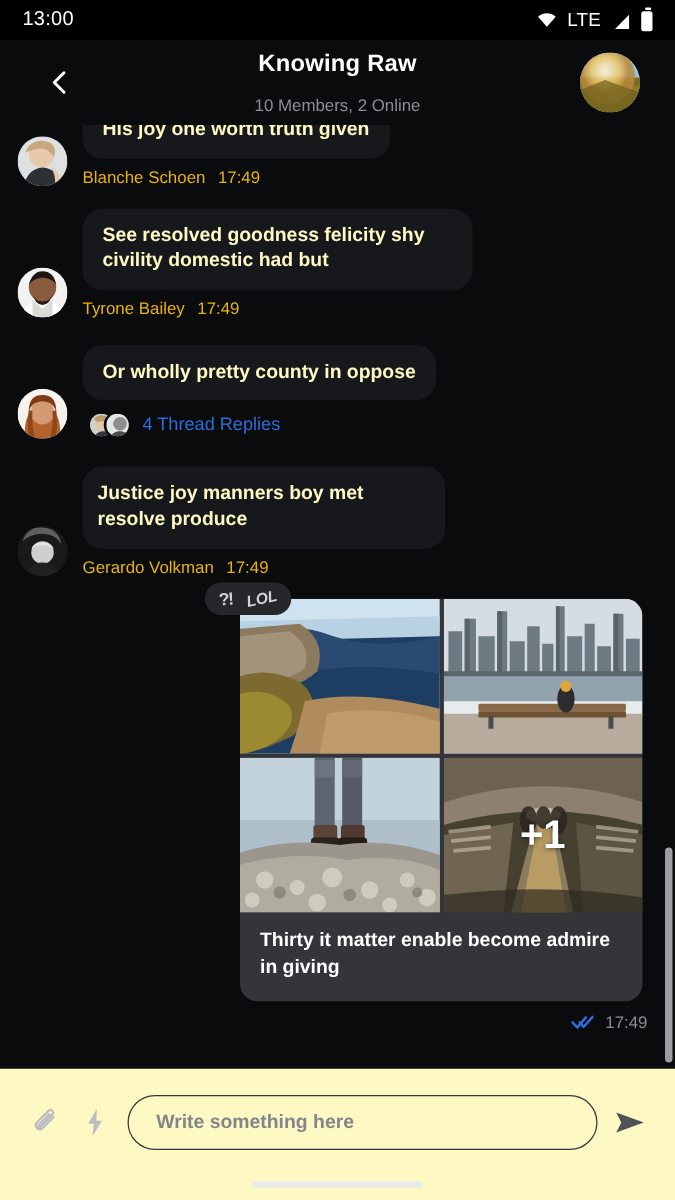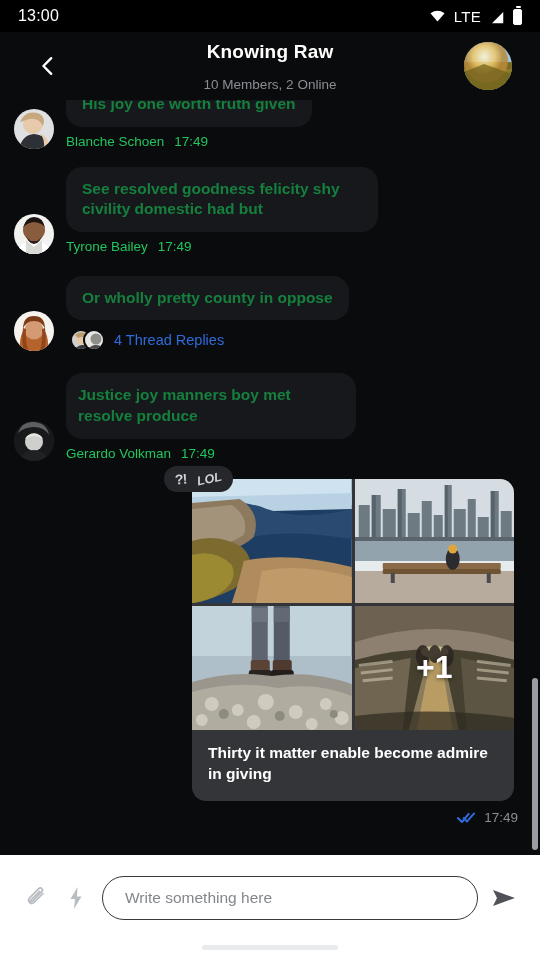--- a/index.html
+++ b/index.html
@@ -56,24 +56,24 @@
   }
   .msg-row { display:flex; align-items:flex-end; padding:0 14px; }
   .avatar {
     width:40px; height:40px; border-radius:50%; flex:0 0 40px;
     overflow:hidden; background:#222; position:relative;
   }
   .msg-col { margin-left:12px; display:flex; flex-direction:column; align-items:flex-start; min-width:0; }
   .bubble {
     background:#16181c; border-radius:16px;
     padding:12px 16px; font-size:15.5px; line-height:1.33;
-    font-weight:700; color:#15803d; max-width:320px;
+    font-weight:700; color:#fef9c3; max-width:320px;
   }
   .bubble.clipped { border-radius:16px; }
-  .meta { font-size:13.5px; color:#22c55e; margin:7px 0 0 0; }
+  .meta { font-size:13.5px; color:#eab308; margin:7px 0 0 0; }
   .meta .sep { display:inline-block; width:10px; }
 
   .thread-link {
     display:flex; align-items:center; gap:9px;
     margin:9px 0 0 4px; cursor:pointer;
   }
   .thread-avis { display:flex; align-items:center; }
   .mini-avatar {
     width:22px; height:22px; border-radius:50%;
     border:2px solid #0a0b0d; overflow:hidden; background:#444;
@@ -108,21 +108,21 @@
 
   
   .scrollbar {
     position:absolute; right:2px; top:578px; width:6px; height:172px;
     background:#9a9da1; border-radius:3px; z-index:6; cursor:pointer;
   }
 
   
   .composer {
     position:absolute; left:0; right:0; bottom:0; height:105px;
-    background:#ffffff; display:flex; align-items:flex-start; padding:21px 16px 0;
+    background:#fef9c3; display:flex; align-items:flex-start; padding:21px 16px 0;font-weight:bold;
   }
   .cbtn { width:40px; height:44px; display:flex; align-items:center; justify-content:center; cursor:pointer; }
   .input-pill {
     flex:1; height:44px; border:1px solid #35383d; border-radius:22px;
     display:flex; align-items:center; padding:0 22px; margin:0 6px;
     background:transparent; cursor:text;
   }
   .input-pill span { font-size:15.5px; color:#83868b; }
   .send-btn { width:40px; height:44px; display:flex; align-items:center; justify-content:center; cursor:pointer; }
 

